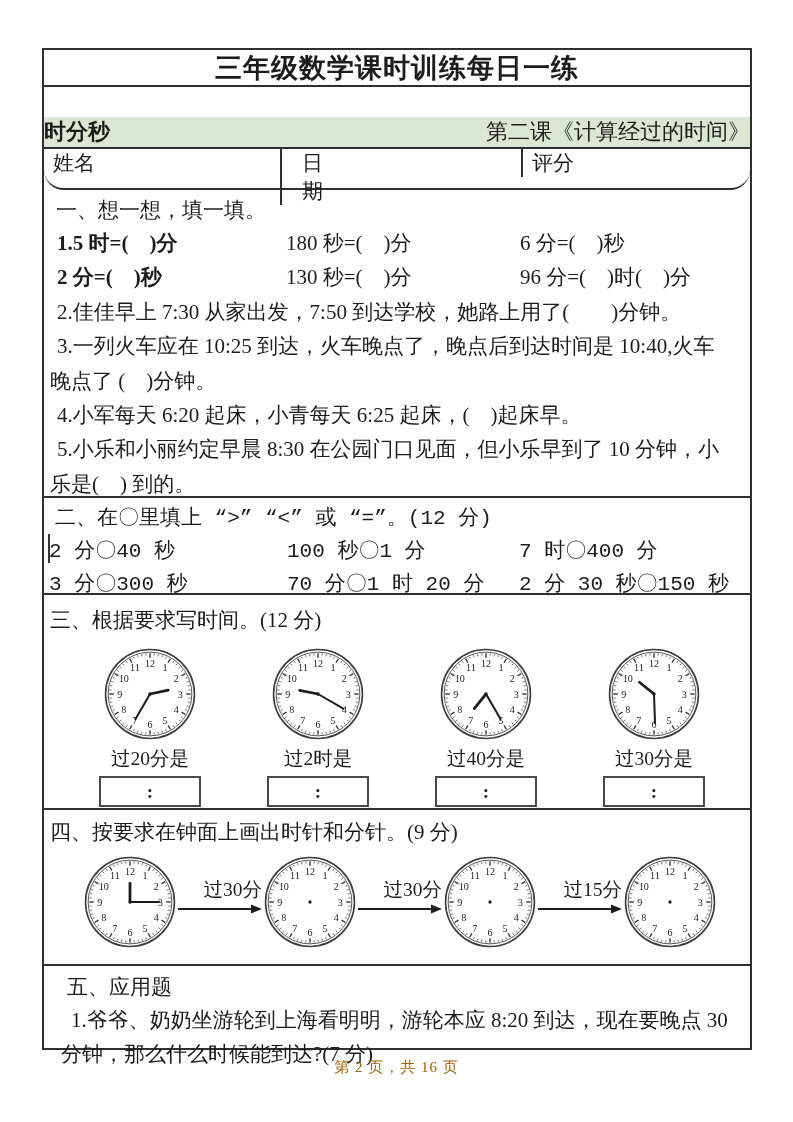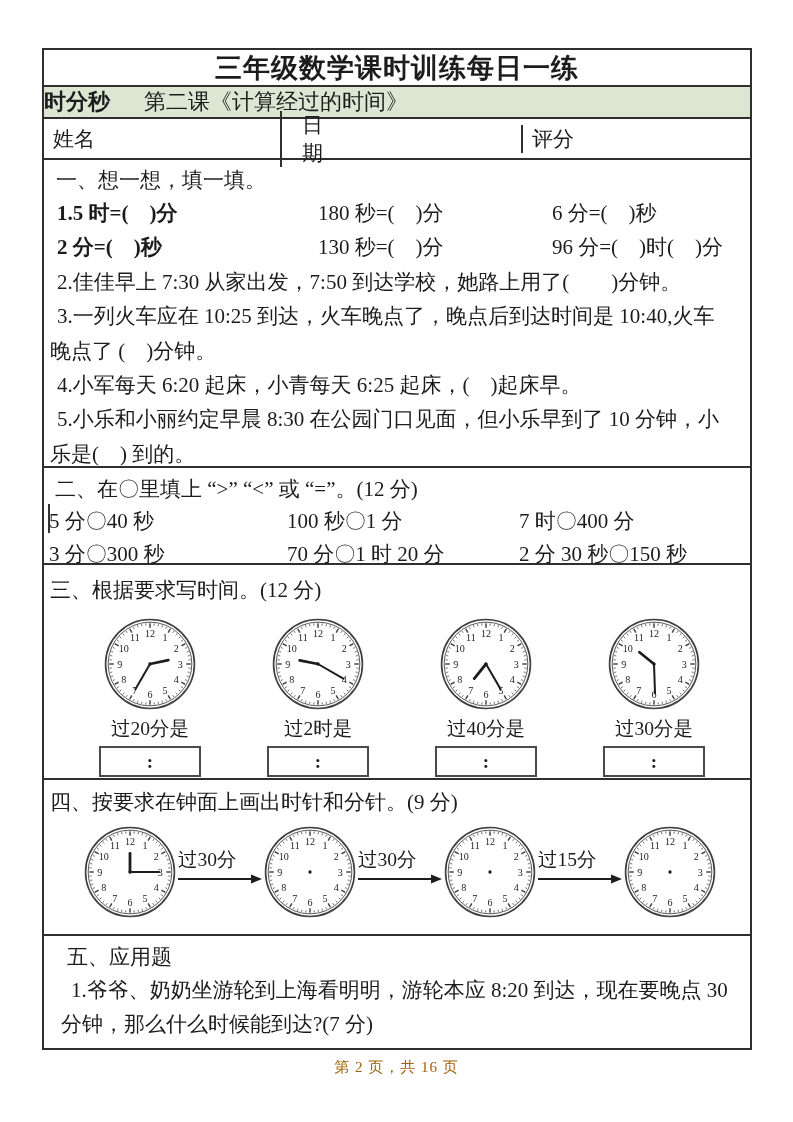--- a/index.html
+++ b/index.html
@@ -8,52 +8,52 @@
     font-family:"Liberation Serif","DejaVu Serif",serif;color:#1c1c1c;
     -webkit-font-smoothing:antialiased;
   }
   .sheet{
     position:absolute;left:42px;top:48px;width:710px;height:1002px;
     border:2px solid #2f2f2f;box-sizing:border-box;background:#fff;
   }
   .row{box-sizing:border-box;border-bottom:2px solid #2f2f2f;}
   .row-title{height:37px;display:flex;align-items:center;justify-content:center;
     font-size:27px;font-weight:700;letter-spacing:1px;font-family:Liberation Serif, serif;}
-  .row-banner{height:32px;background:#dbe7d2;display:flex;align-items:center;justify-content:flex-start;
-    font-size:22px;}
+  .row-banner{height:32px;background:#dbe7d2;display:flex;align-items:center;justify-content:space-between;
+    font-size:22px;margin-top:30px;}
   .row-banner .topic{font-weight:700;margin-right:34px;}
-  .row-info{height:41px;display:flex;align-items:center;font-size:21px;}
+  .row-info{height:41px;display:flex;align-items:flex-start;font-size:21px;border-radius:20px;}
   .info-cell{box-sizing:border-box;display:flex;align-items:center;padding-left:9px;}
   .info-cell + .info-cell{border-left:2px solid #2f2f2f;}
   .w78{width:78px;}.w158{width:158px;}.w55{width:55px;padding-left:20px;}.w186{width:186px;}.w62{width:62px;}.wrest{flex:1;}
   .sec{box-sizing:border-box;font-size:21px;position:relative;}
   .s1{height:308px;padding:4px 26px 0 6px;}
-  .s2{height:97px;padding:5px 0 0 5px;}
+  .s2{height:97px;padding:5px 0 0 5px;font-family:Liberation Mono, monospace;}
   .s3{height:215px;padding:9px 0 0 0;}
   .s4{height:156px;padding:6px 0 0 0;}
   .s5{height:112px;padding:5px 10px 0 17px;border-bottom:none;}
   .line{height:34.4px;line-height:34.4px;white-space:nowrap;}
   .para{line-height:34.4px;text-indent:7px;}
   .sec-heading{height:32px;line-height:32px;padding-left:6px;white-space:nowrap;}
   .cols3{display:flex;}
   .s1 .cols3{padding-left:7px;}
   .s2 .cols3{height:33px;line-height:33px;}
-  .c1a{width:229px;font-weight:bold;}.c2a{width:234px;margin-left:32px;}.c3a{flex:1;}
+  .c1a{width:229px;font-weight:bold;}.c2a{width:234px;}.c3a{flex:1;}
   .c1b{width:238px;}.c2b{width:232px;}.c3b{flex:1;}
   .cursor-mark{position:absolute;left:4px;top:36px;width:2px;height:29px;background:#333;}
   
   .clock-row{display:flex;padding-left:22px;margin-top:10px;}
   .clock-col{width:168px;display:flex;flex-direction:column;align-items:center;}
   .clock-svg{width:96px;height:96px;display:block;}
   .clock-svg text{font-family:"Liberation Serif","DejaVu Serif",serif;}
   .clock-caption{margin-top:5px;font-size:19.5px;line-height:24px;white-space:nowrap;}
   .ans-box{margin-top:5px;width:102px;height:31px;box-sizing:border-box;border:2px solid #4a4a4a;
     display:flex;align-items:center;justify-content:center;font-size:19px;font-weight:700;}
   .clock-row4{display:flex;align-items:center;padding-left:38px;margin-top:6px;}
-  .arrow-col{width:84px;display:flex;flex-direction:column;align-items:flex-start;transform:translateY(-6px);}
+  .arrow-col{width:84px;display:flex;flex-direction:column;align-items:flex-end;transform:translateY(-6px);}
   .arrow-label{font-size:19.5px;line-height:24px;white-space:nowrap;}
   .arrow-svg{width:84px;height:12px;display:block;}
   .footer{position:absolute;left:0;top:1058px;width:793px;text-align:center;font-size:15px;color:#a16207;
     letter-spacing:1px;}
 </style>
 </head>
 <body>
 
 <div class="sheet">
 
@@ -88,21 +88,21 @@
     <div class="para">2.佳佳早上 7:30 从家出发，7:50 到达学校，她路上用了(　　)分钟。</div>
     <div class="para">3.一列火车应在 10:25 到达，火车晚点了，晚点后到达时间是 10:40,火车晚点了 (　)分钟。</div>
     <div class="para">4.小军每天 6:20 起床，小青每天 6:25 起床，(　)起床早。</div>
     <div class="para">5.小乐和小丽约定早晨 8:30 在公园门口见面，但小乐早到了 10 分钟，小乐是(　) 到的。</div>
   </div>
 
   <div class="row sec s2">
     <div class="cursor-mark"></div>
     <div class="sec-heading">二、在〇里填上 “&gt;” “&lt;” 或 “=”。(12 分)</div>
     <div class="cols3">
-      <span class="c1b">5 分〇40 秒</span>
+      <span class="c1b">2 分〇40 秒</span>
       <span class="c2b">100 秒〇1 分</span>
       <span class="c3b">7 时〇400 分</span>
     </div>
     <div class="cols3">
       <span class="c1b">3 分〇300 秒</span>
       <span class="c2b">70 分〇1 时 20 分</span>
       <span class="c3b">2 分 30 秒〇150 秒</span>
     </div>
   </div>
 

